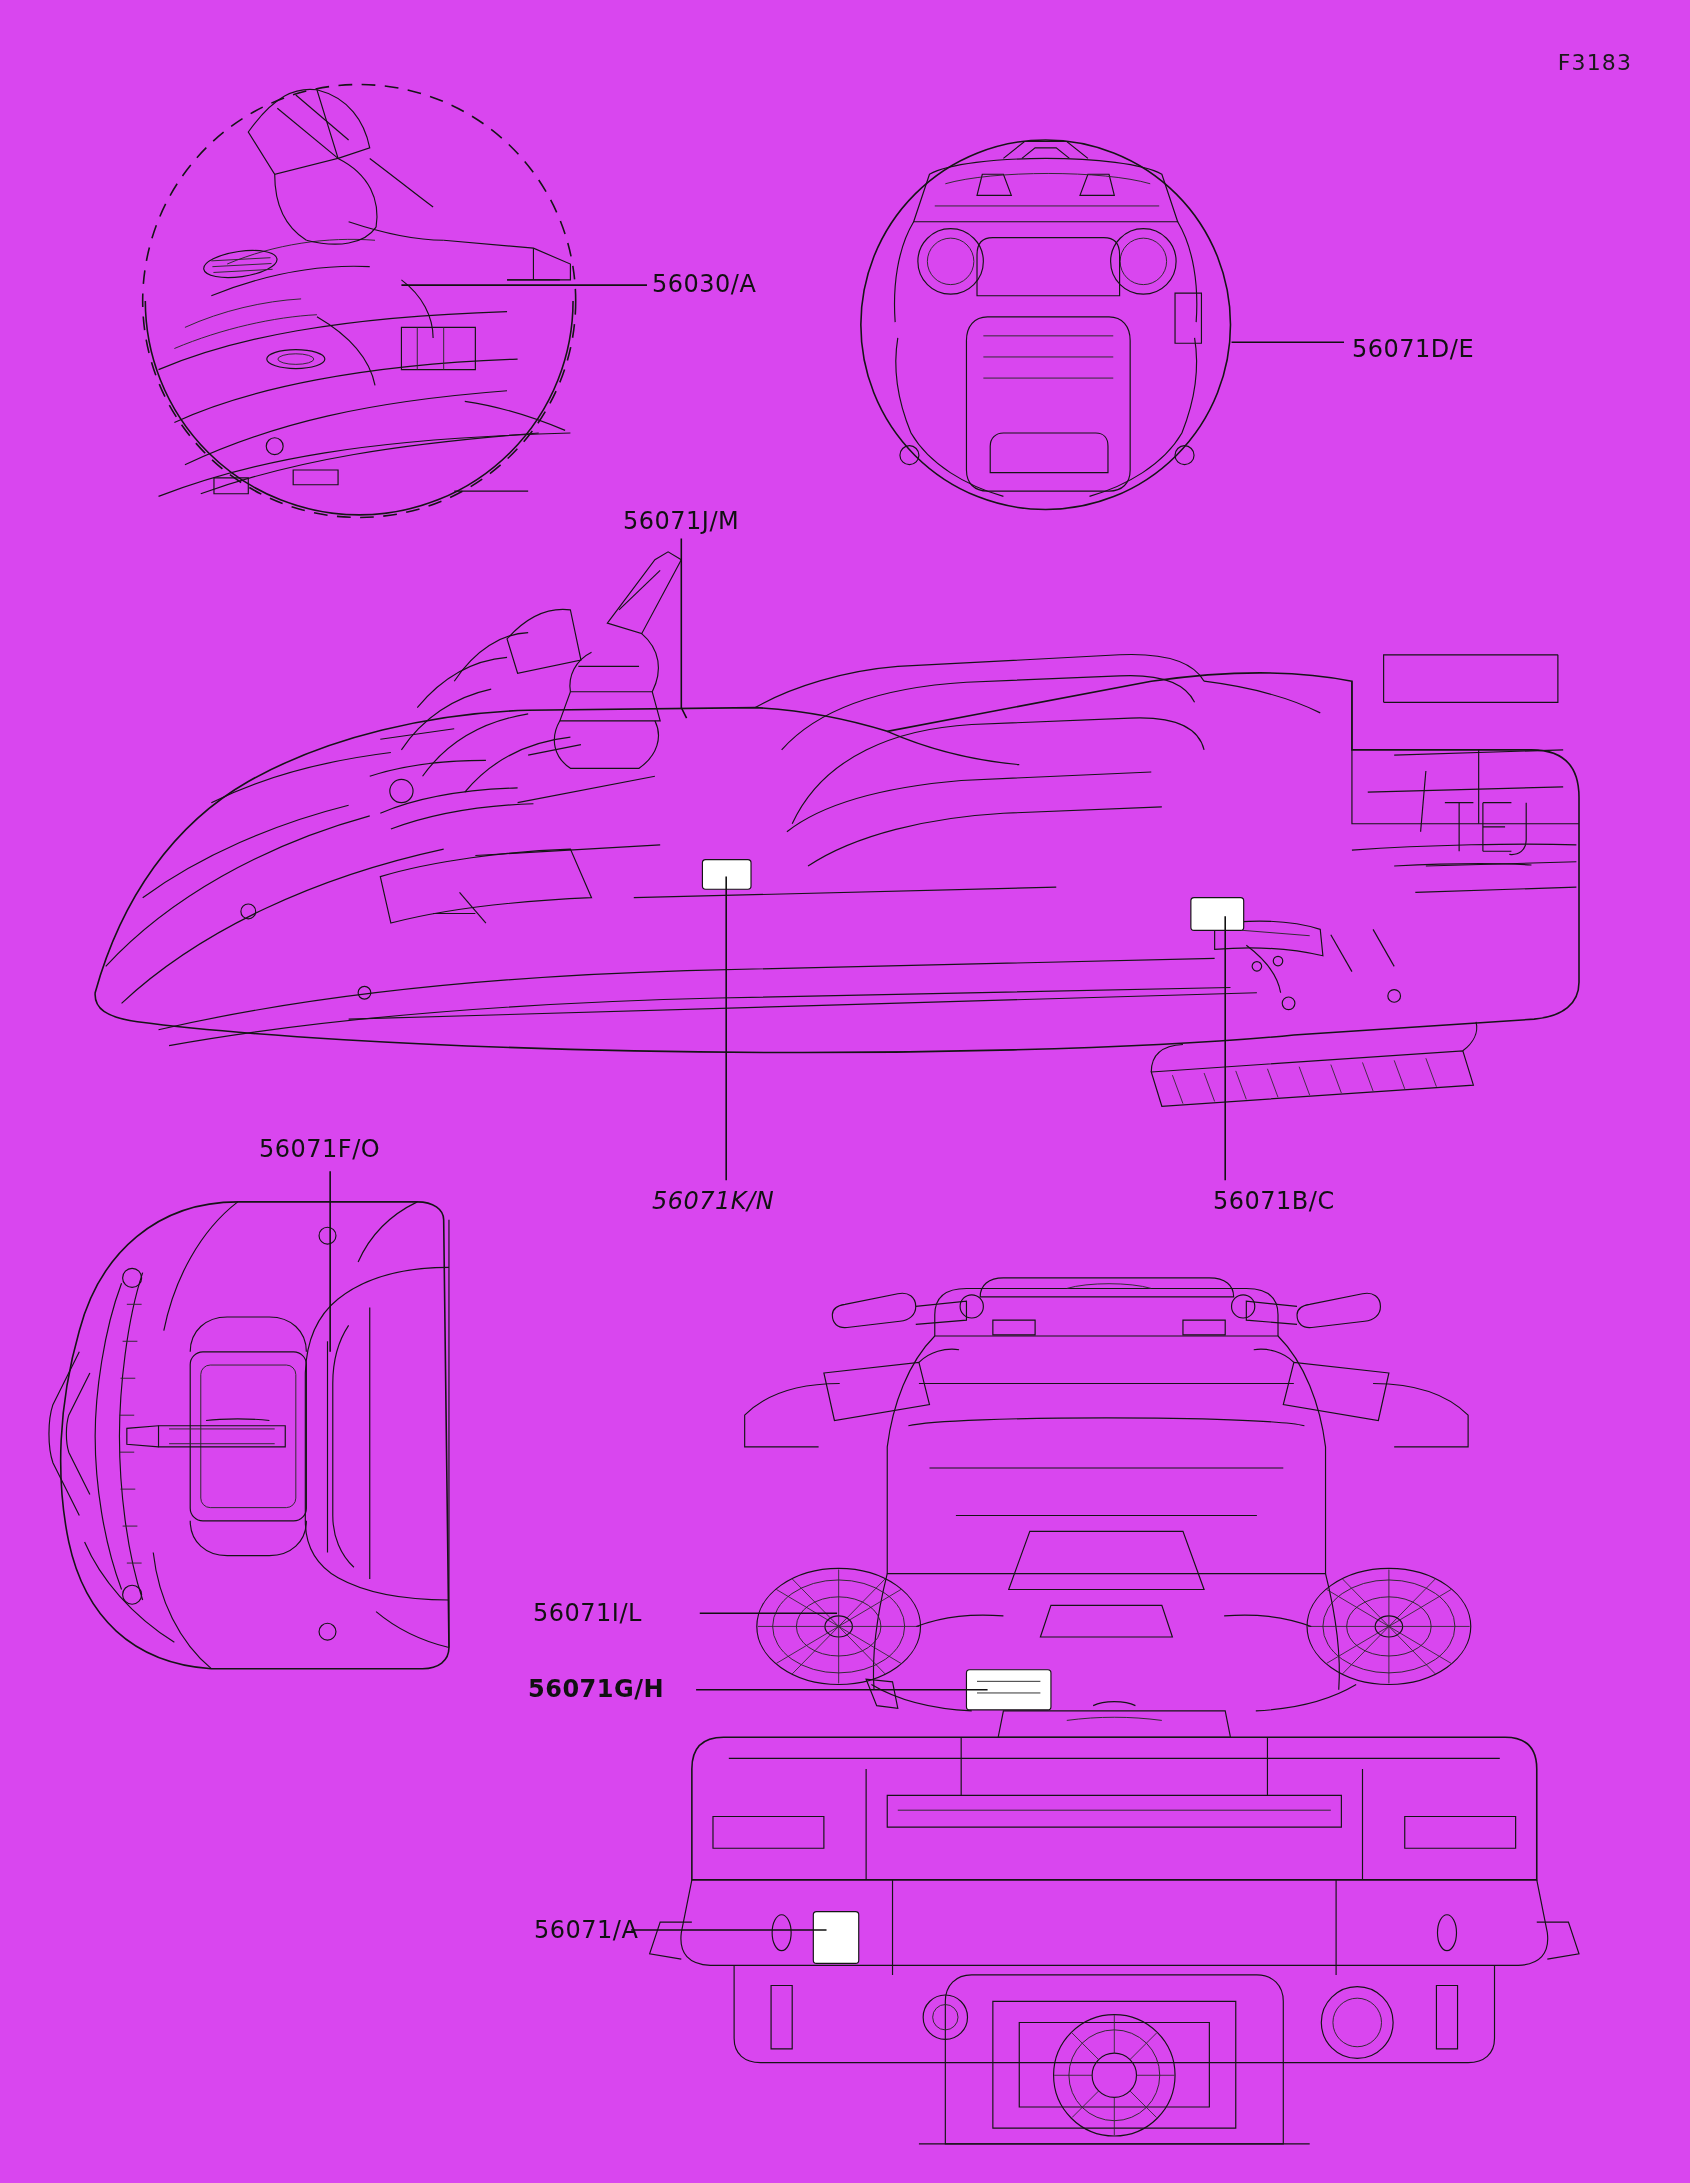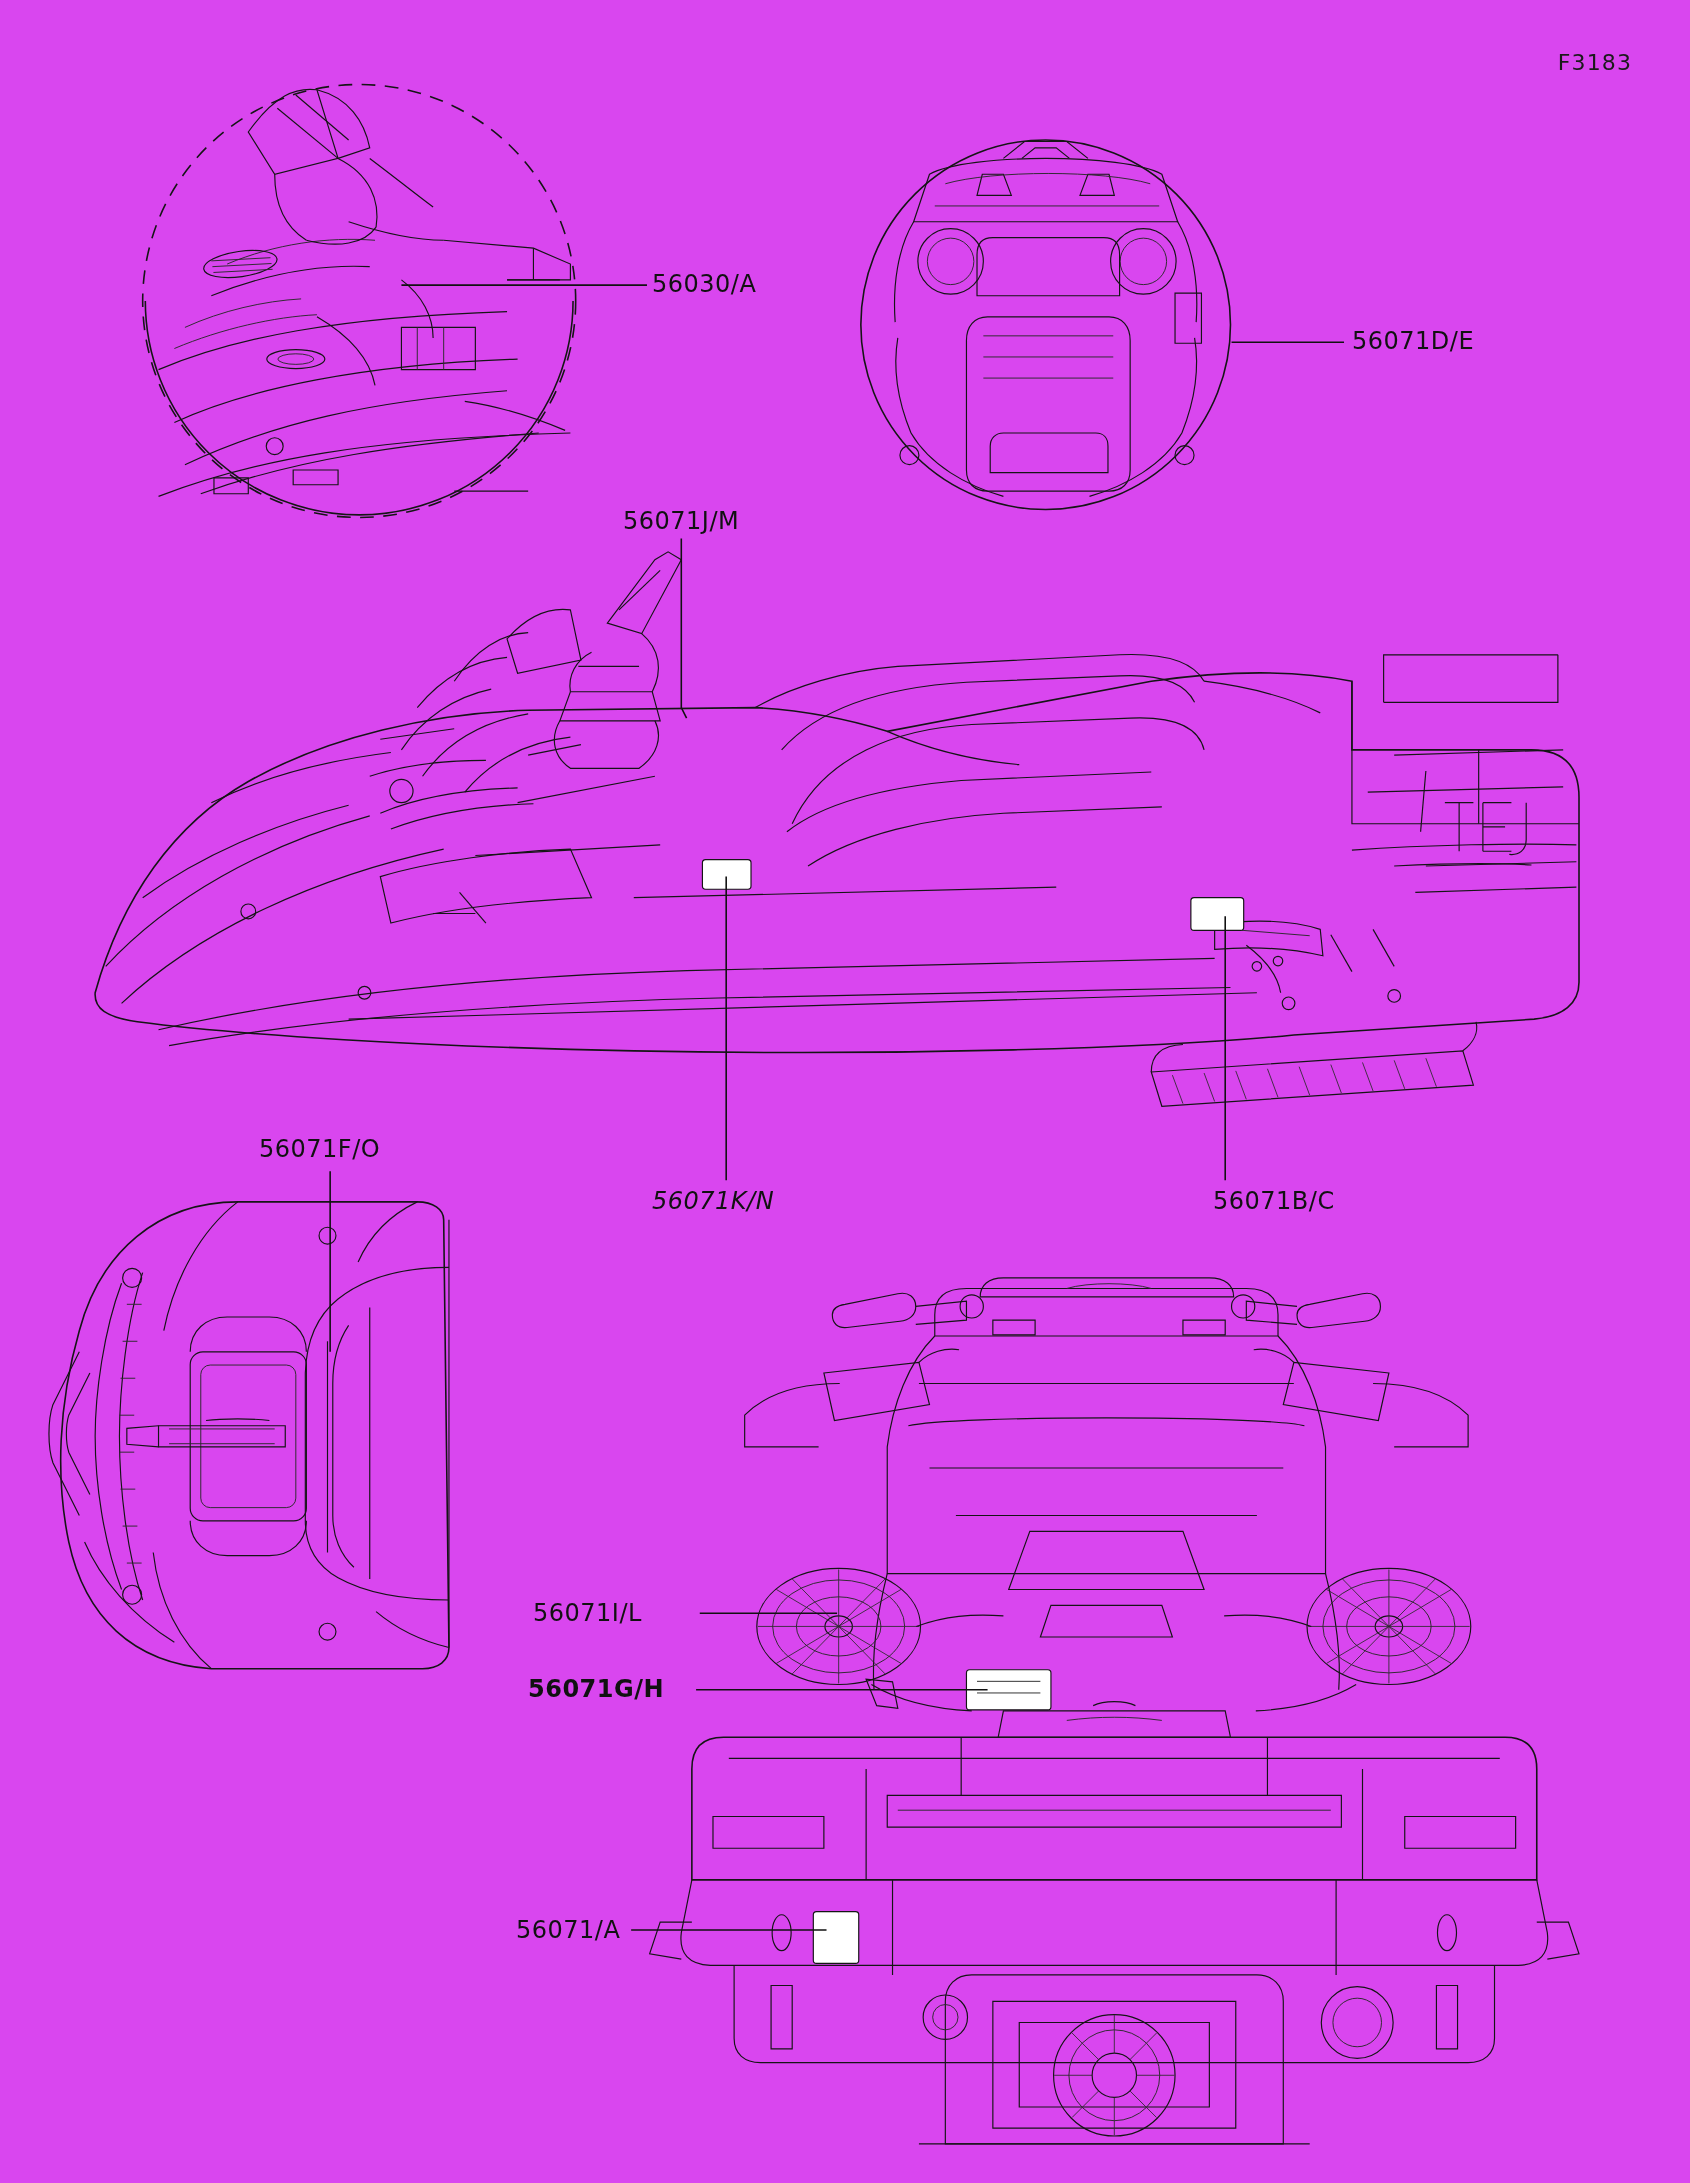--- a/index.html
+++ b/index.html
@@ -359,23 +359,23 @@
       <path class="leader" d="M1375 1660 L1375 2235"></path>
       <path class="leader" d="M2320 1735 L2320 2235"></path>
       <path class="leader" d="M625 2218 L625 2560"></path>
       <path class="leader" d="M1325 3055 L1585 3055"></path>
       <path class="leader" d="M1318 3200 L1870 3200"></path>
       <path class="leader" d="M1195 3655 L1565 3655"></path>
     </g>
   </svg>
 
   <div class="callout" style="left:652px; top:270px;">56030/A</div>
-  <div class="callout" style="left:1352px; top:327px;">56071D/E</div>
+  <div class="callout" style="left:1352px; top:335px;">56071D/E</div>
   <div class="callout" style="left:623px; top:507px;text-align:right;">56071J/M</div>
   <div class="callout" style="left:652px; top:1187px;font-style:italic;">56071K/N</div>
   <div class="callout" style="left:1213px; top:1187px;">56071B/C</div>
   <div class="callout" style="left:259px; top:1135px;">56071F/O</div>
   <div class="callout" style="left:533px; top:1599px;">56071I/L</div>
   <div class="callout" style="left:528px; top:1675px;font-weight:bold;">56071G/H</div>
-  <div class="callout" style="left:516px; top:1916px;">56071/A</div>
+  <div class="callout" style="left:534px; top:1916px;">56071/A</div>
 
 </div>
 
 
 </body></html>

